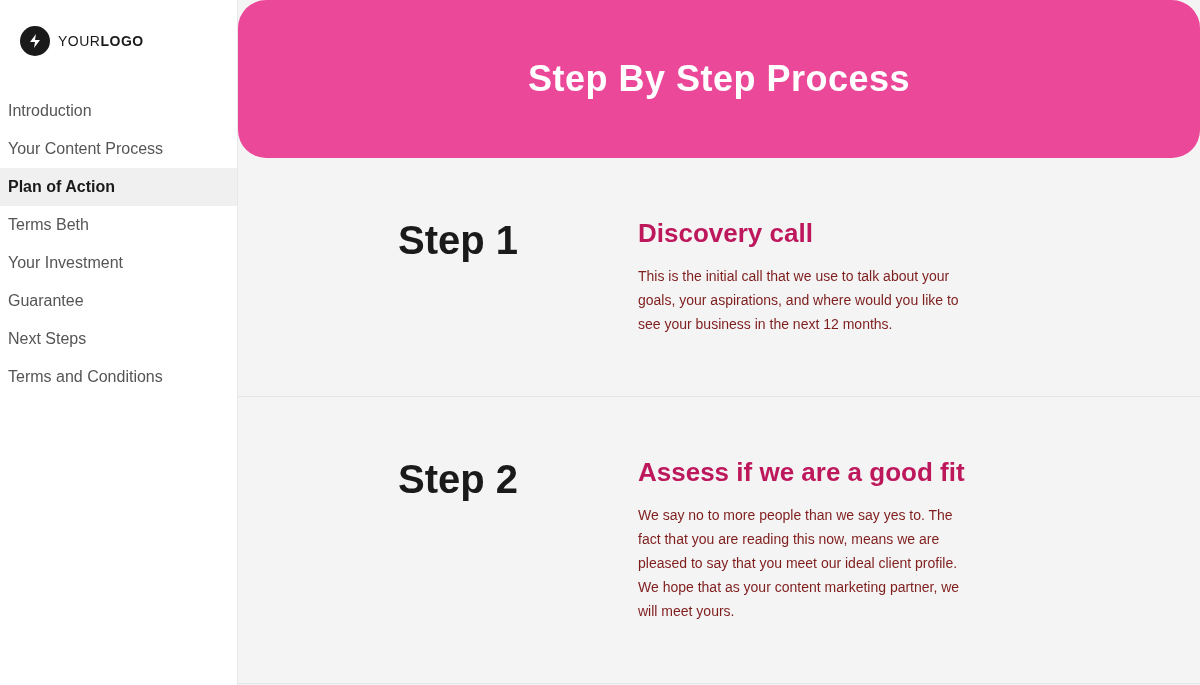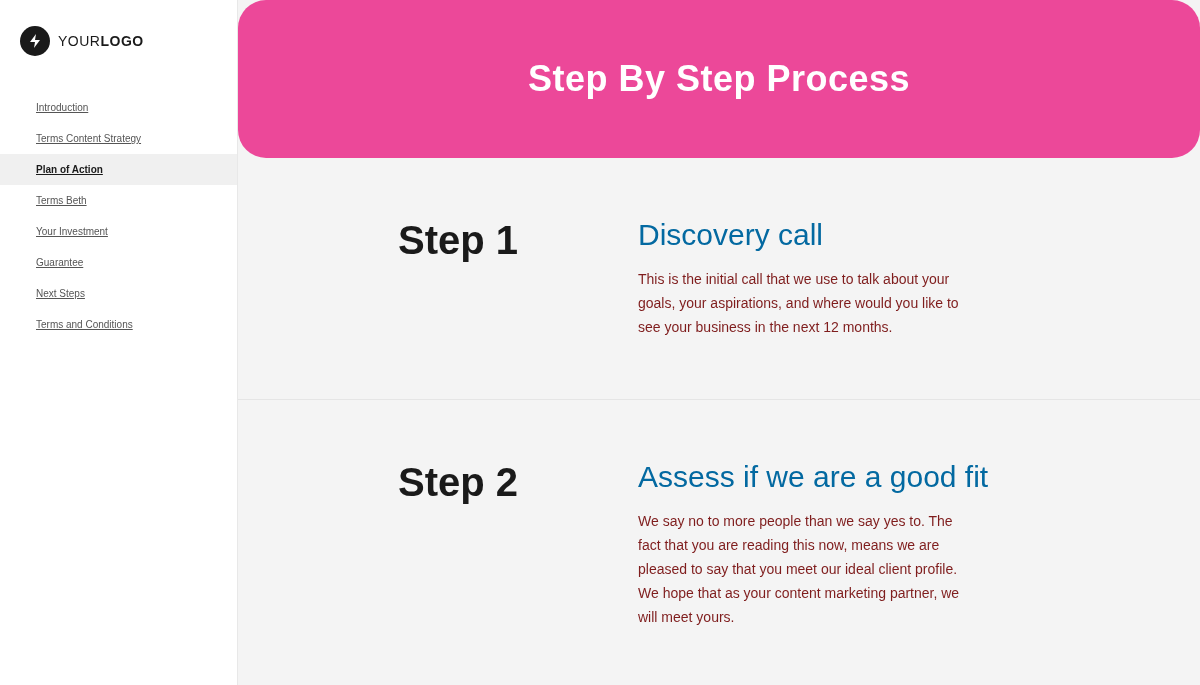--- a/index.html
+++ b/index.html
@@ -63,26 +63,25 @@
       font-weight: 400;
     }
 
     .nav-list {
       list-style: none;
       padding: 10px 0;
       flex: 1;
     }
 
     .nav-item {
-      padding: 10px 36px;
-      font-size: 10px;
+      padding: 10px 8px;
+      font-size: 16px;
       color: #555;
       cursor: pointer;
       transition: background 0.15s;
-      text-decoration: underline;
     }
 
     .nav-item.active {
       background: #f0f0f0;
       font-weight: 600;
       color: #1a1a1a;
     }
 
     
     .main-content {
@@ -137,23 +136,23 @@
       font-weight: 700;
       color: #1a1a1a;
     }
 
     .step-content-col {
       flex: 1;
       padding-left: 40px;
     }
 
     .step-title {
-      font-size: 30px;
-      font-weight: 400;
-      color: #0369a1;
+      font-size: 26px;
+      font-weight: 700;
+      color: #be185d;
       margin-bottom: 16px;
     }
 
     .step-description {
       font-size: 14px;
       color: #7f1d1d;
       line-height: 1.7;
       max-width: 340px;
     }
   </style>
@@ -167,21 +166,21 @@
         <polygon points="9,1 3,9 8,9 7,15 13,7 8,7" fill="white"></polygon>
       </svg>
     </div>
     <div class="logo-text">
       <span class="your">YOUR</span><span>LOGO</span>
     </div>
   </div>
 
   <ul class="nav-list">
   <li class="nav-item">Introduction</li>
-      <li class="nav-item">Terms Content Strategy</li>
+      <li class="nav-item">Your Content Process</li>
       <li class="nav-item active">Plan of Action</li>
       <li class="nav-item">Terms Beth</li>
       <li class="nav-item">Your Investment</li>
       <li class="nav-item">Guarantee</li>
       <li class="nav-item">Next Steps</li>
       <li class="nav-item">Terms and Conditions</li>
     </ul>
 </aside>
 
 <main class="main-content">

